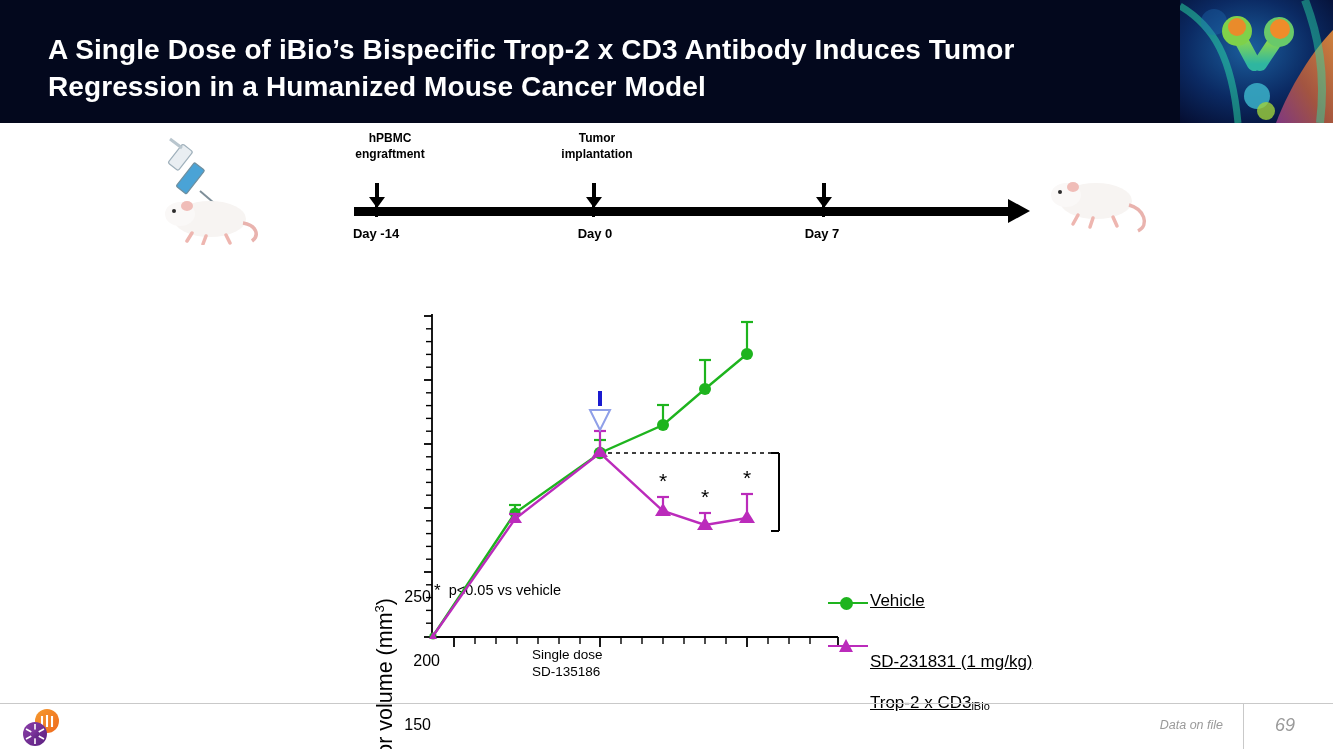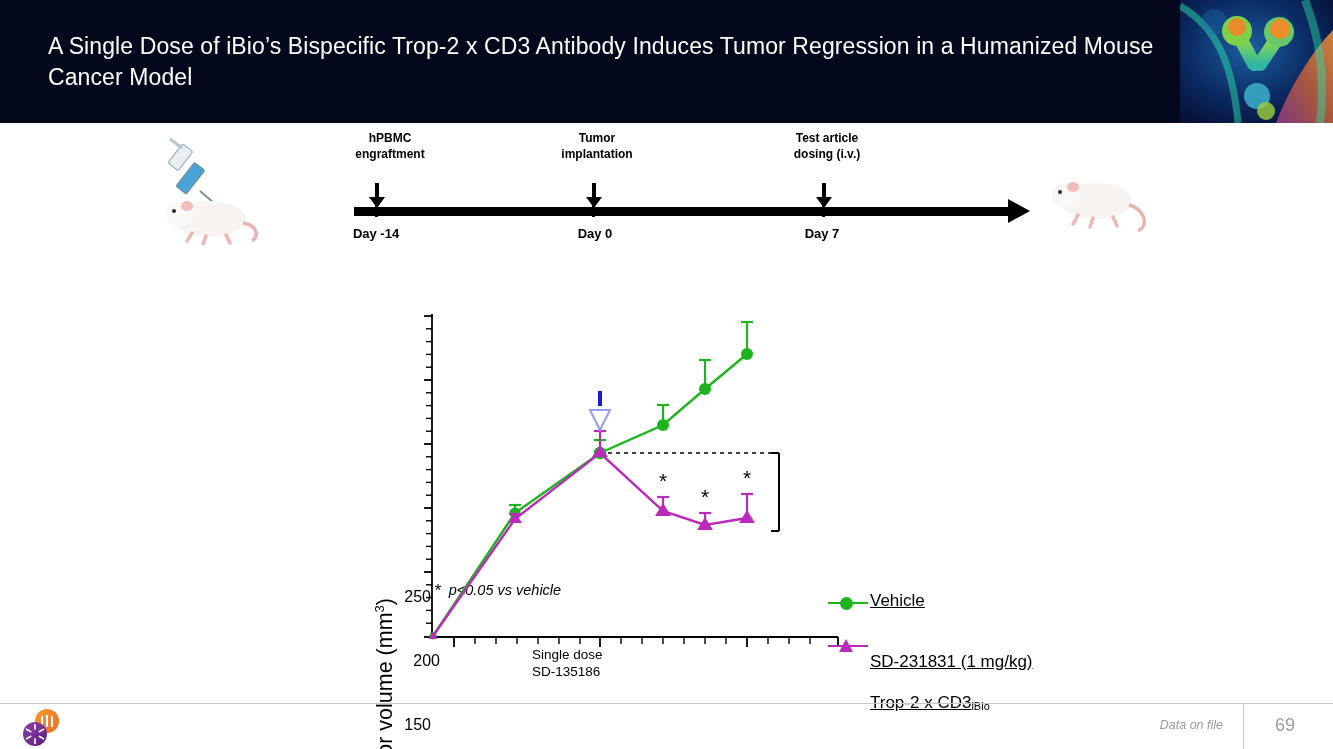--- a/index.html
+++ b/index.html
@@ -16,22 +16,22 @@
     position: absolute; left: 0; top: 0;
     width: 1333px; height: 123px;
     background: #03081d;
     overflow: hidden;
   }
   .header-title {
     position: absolute;
     left: 48px; top: 31px;
     width: 1110px;
     color: #ffffff;
-    font-size: 23px;
-    font-weight: normal;
+    font-size: 28px;
+    font-weight: bold;
     line-height: 1.33;
     letter-spacing: 0.1px;
   }
   .header-art {
     position: absolute; right: 0; top: 0;
     width: 153px; height: 123px;
     overflow: hidden;
   }
   .header-art svg { display: block; }
 
@@ -120,21 +120,20 @@
     width: 42px;
     font-size: 16px;
     color: #000;
   }
   .pval-note {
     position: absolute;
     left: 434px; top: 308px;
     font-size: 14.5px;
     color: #000;
     white-space: nowrap;
-    font-style: italic;
   }
   .pval-note .star { font-size: 17px; vertical-align: -1px; }
   .dose-note {
     position: absolute;
     left: 532px; top: 374px;
     font-size: 13.5px;
     color: #000;
     line-height: 1.24;
     white-space: pre-line;
   }
@@ -209,20 +208,21 @@
   .footer-divider {
     position: absolute;
     right: 89px; top: 0px;
     width: 1.2px; height: 46px;
     background: #c9c9c9;
   }
   .footer-page {
     position: absolute;
     right: 38px; top: 11px;
     font-size: 18px;
+    font-style: italic;
     color: #9a9a9a;
   }
   .footer-logo {
     position: absolute;
     left: 20px; top: 4px;
   }
 </style>
 </head>
 <body>
 
@@ -308,22 +308,20 @@
   <div class="tl-tick" style="left:375px;"></div>
   <div class="tl-day" style="left:326px; top:103px; width:100px;">Day -14</div>
 
   <div class="tl-label" style="left:497px; top:8px; width:200px;">Tumor
 implantation</div>
   <div class="tl-stem" style="left:592px; top:60px; height:18px;"></div>
   <div class="tl-head" style="left:586px; top:74px;"></div>
   <div class="tl-tick" style="left:592px;"></div>
   <div class="tl-day" style="left:545px; top:103px; width:100px;">Day 0</div>
 
-  <div class="tl-label" style="left:722px; top:8px; width:210px;">Test article
-dosing (i.v.)</div>
   <div class="tl-stem" style="left:822px; top:60px; height:18px;"></div>
   <div class="tl-head" style="left:816px; top:74px;"></div>
   <div class="tl-tick" style="left:822px;"></div>
   <div class="tl-day" style="left:772px; top:103px; width:100px;">Day 7</div>
 </div>
 
 <div class="chart-wrap">
 
   <div class="axis-title-y">Tumor volume (mm<sup>3</sup>)</div>
 

